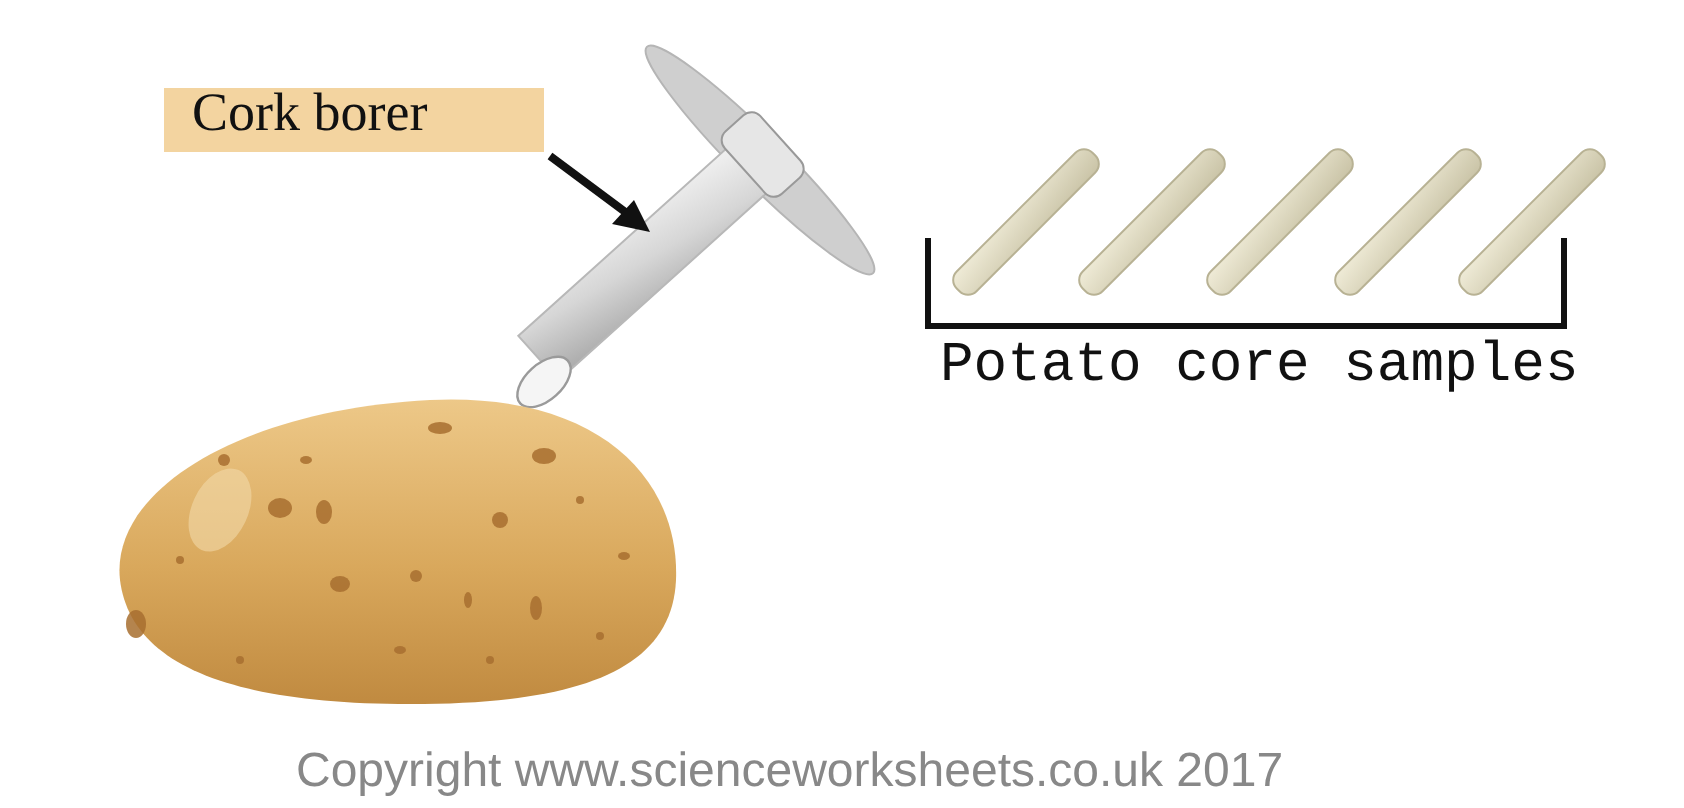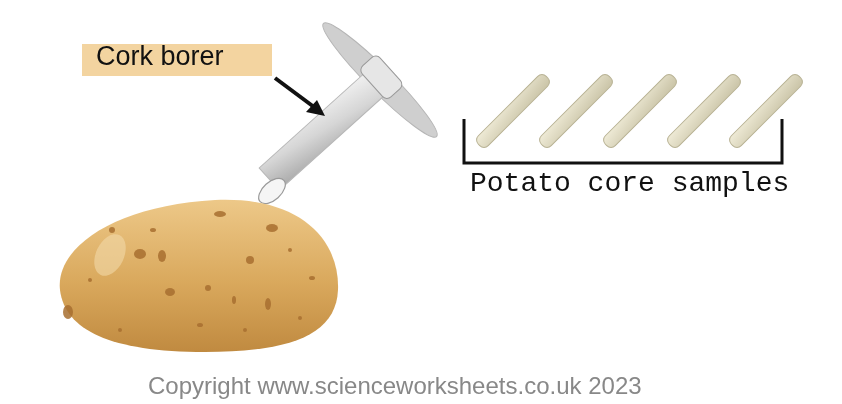--- a/index.html
+++ b/index.html
@@ -3,21 +3,21 @@
   <meta charset="utf-8">
   <style>
     html, body { margin: 0; padding: 0; background: #ffffff; }
     body { width: 842px; height: 404px; position: relative; overflow: hidden; font-family: "DejaVu Sans", "Liberation Sans", sans-serif; }
     .label-box {
       position: absolute; left: 82px; top: 44px; width: 190px; height: 32px;
       background: #f3d4a0;
     }
     .label-text {
       position: absolute; left: 96px; top: 41px; font-size: 27px; color: #111;
-      font-family: Liberation Sans, sans-serif; letter-spacing: 0px;
+      font-family: Liberation Serif, serif; letter-spacing: 0px;
     }
     .caption {
       position: absolute; left: 470px; top: 168px; font-size: 28px; color: #111;
       font-family: Liberation Mono, monospace;
     }
     .copyright {
       position: absolute; left: 148px; top: 372px; font-size: 24px; color: #888888;
       font-family: "Liberation Sans", sans-serif;
     }
     svg.art { position: absolute; left: 0; top: 0; }
@@ -105,13 +105,13 @@
         <rect x="-48" y="-7" width="96" height="14" rx="6" fill="url(#coreGrad)" stroke="#b8b294" stroke-width="1"></rect>
       </g>
   </g>
 
   <path d="M464,119 L464,163 L782,163 L782,119" fill="none" stroke="#111" stroke-width="3"></path>
 </svg>
 
 <div class="label-box"></div>
 <div class="label-text">Cork borer</div>
 <div class="caption">Potato core samples</div>
-<div class="copyright">Copyright www.scienceworksheets.co.uk 2023</div>
+<div class="copyright">Copyright www.scienceworksheets.co.uk 2017</div>
 
 </body></html>

